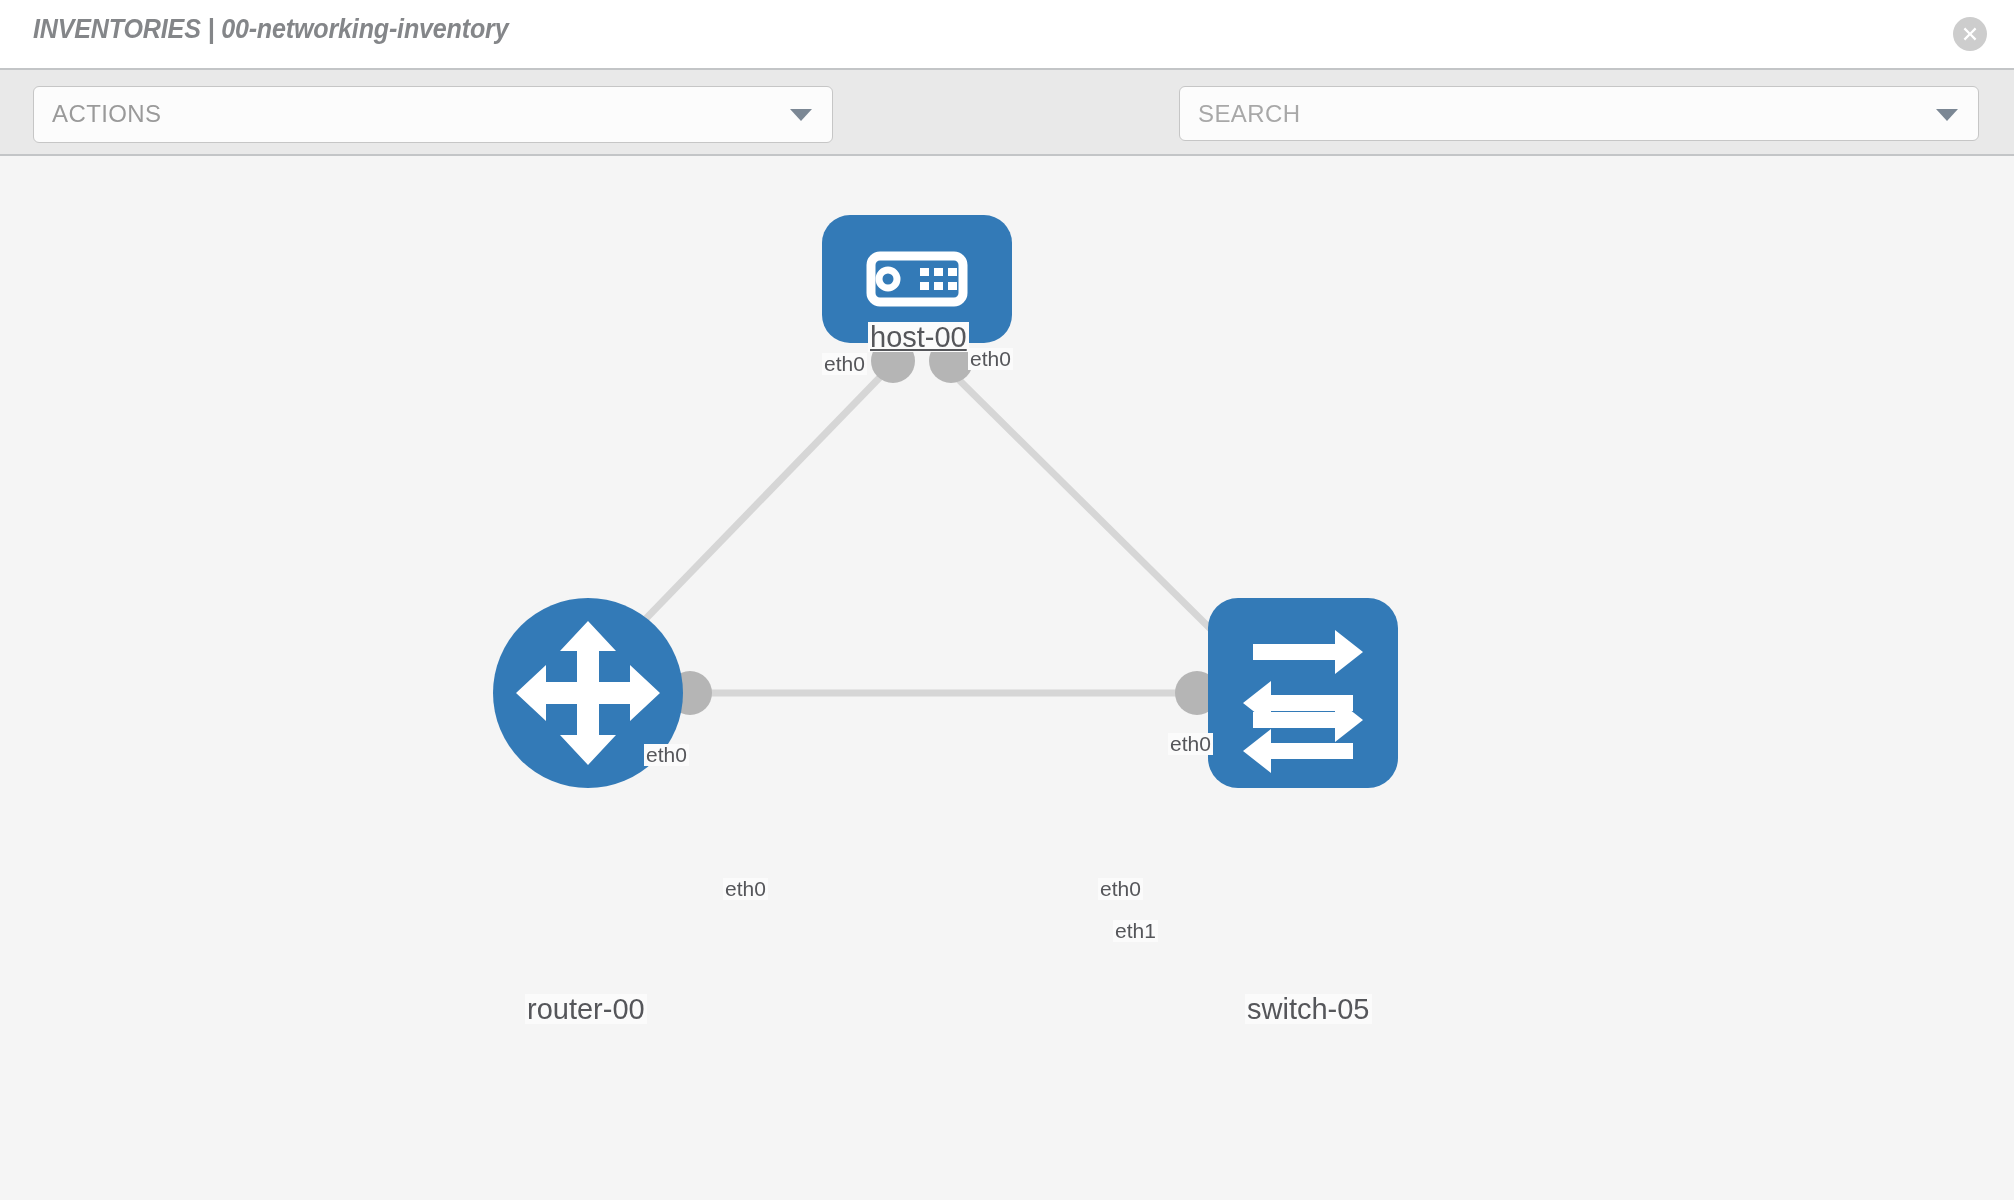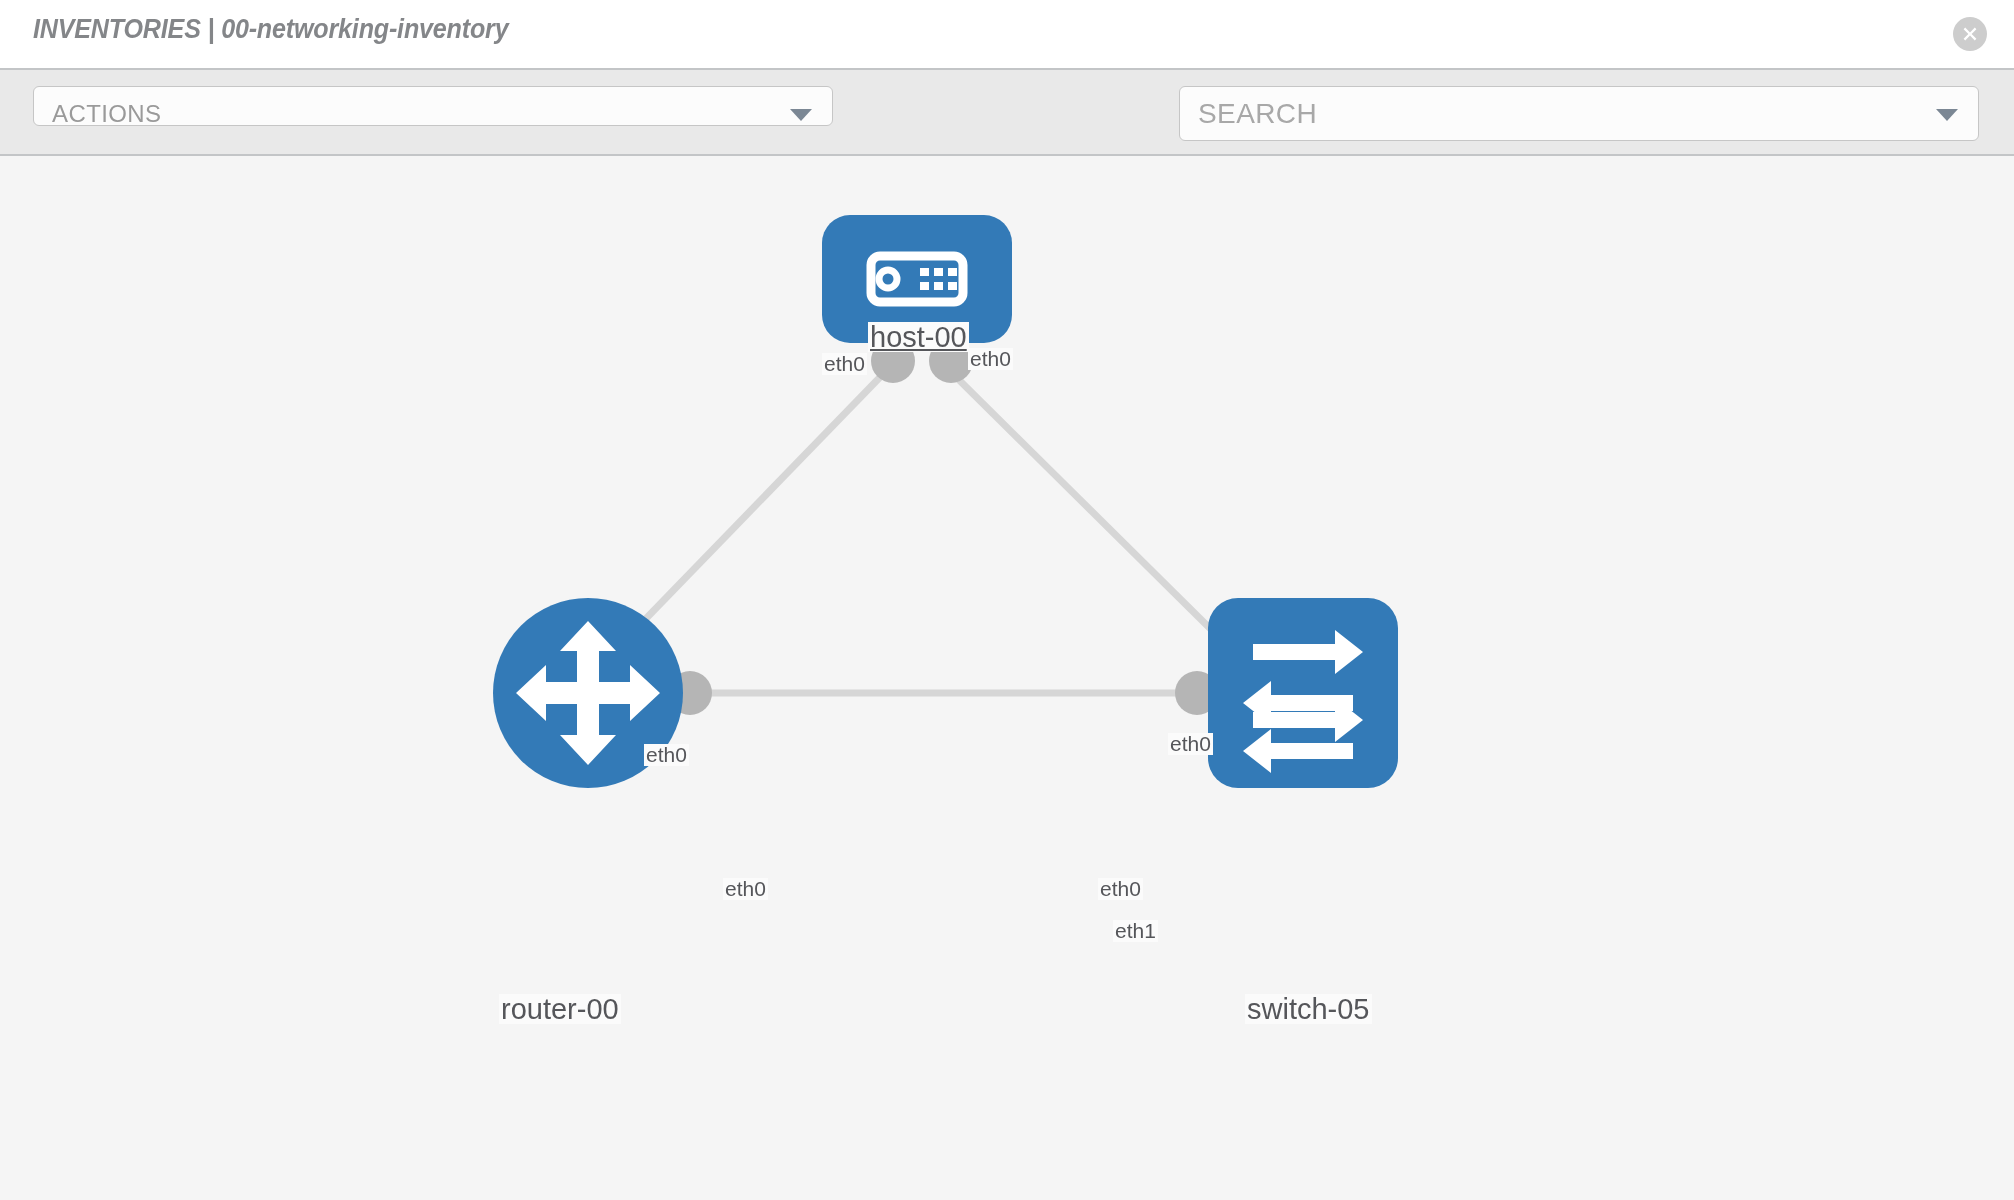--- a/index.html
+++ b/index.html
@@ -33,21 +33,21 @@
 
   
   .toolbar {
     position: absolute; left: 0; top: 68px; width: 2014px; height: 88px;
     background: #e9e9e9;
     border-top: 2px solid #c3c5c7;
     border-bottom: 2px solid #c3c5c7;
   }
   .actions-select {
     position: absolute; left: 33px; top: 16px;
-    width: 800px; height: 40px;
+    width: 800px; height: 57px;
     background: #fcfcfc; border: 1px solid #c6c6c6; border-radius: 6px;
     cursor: pointer;
   }
   .actions-label {
     position: absolute; left: 18px; top: 13px;
     font-size: 24px; color: #9a9a9a; letter-spacing: 0.4px;
   }
   .caret {
     width: 0; height: 0;
     border-left: 11px solid transparent;
@@ -66,21 +66,21 @@
   .search-wrap {
     position: absolute; left: 1179px; top: 16px;
     width: 800px; height: 55px;
     background: #fcfcfc; border: 1px solid #c6c6c6; border-radius: 6px;
   }
   .search-input {
     position: absolute; left: 0; top: 0; width: 100%; height: 100%;
     background: transparent; border: 0; outline: none;
     padding: 0 52px 0 18px;
     font-family: "Liberation Sans", sans-serif;
-    font-size: 28px; color: #0c4a6e; letter-spacing: 0.4px;
+    font-size: 24px; color: #0c4a6e; letter-spacing: 0.4px;
   }
   .search-input::placeholder { color: #a8a8a8; opacity: 1; }
   .search-caret { position: absolute; right: 20px; top: 22px; }
 
   
   .canvas {
     position: absolute; left: 0; top: 156px;
     width: 2014px; height: 1044px;
     background: #f5f5f5; overflow: hidden;
   }
@@ -199,17 +199,17 @@
     <div class="lbl lbl-node" style="left:868px;  top:166px;text-decoration:underline;">host-00</div>
     <div class="lbl lbl-if" style="left:968px;  top:192px;">eth0</div>
 
     <div class="lbl lbl-if" style="left:644px;  top:588px;">eth0</div>
     <div class="lbl lbl-if" style="left:1168px; top:577px;">eth0</div>
 
     <div class="lbl lbl-if" style="left:723px;  top:722px;">eth0</div>
     <div class="lbl lbl-if" style="left:1098px; top:722px;">eth0</div>
     <div class="lbl lbl-if" style="left:1113px; top:764px;">eth1</div>
 
-    <div class="lbl lbl-node" style="left:499px;  top:838px;text-align:center;">router-00</div>
+    <div class="lbl lbl-node" style="left:525px;  top:838px;text-align:center;">router-00</div>
     <div class="lbl lbl-node" style="left:1245px; top:838px;">switch-05</div>
 
   </div>
 </div>
 
 </body></html>

